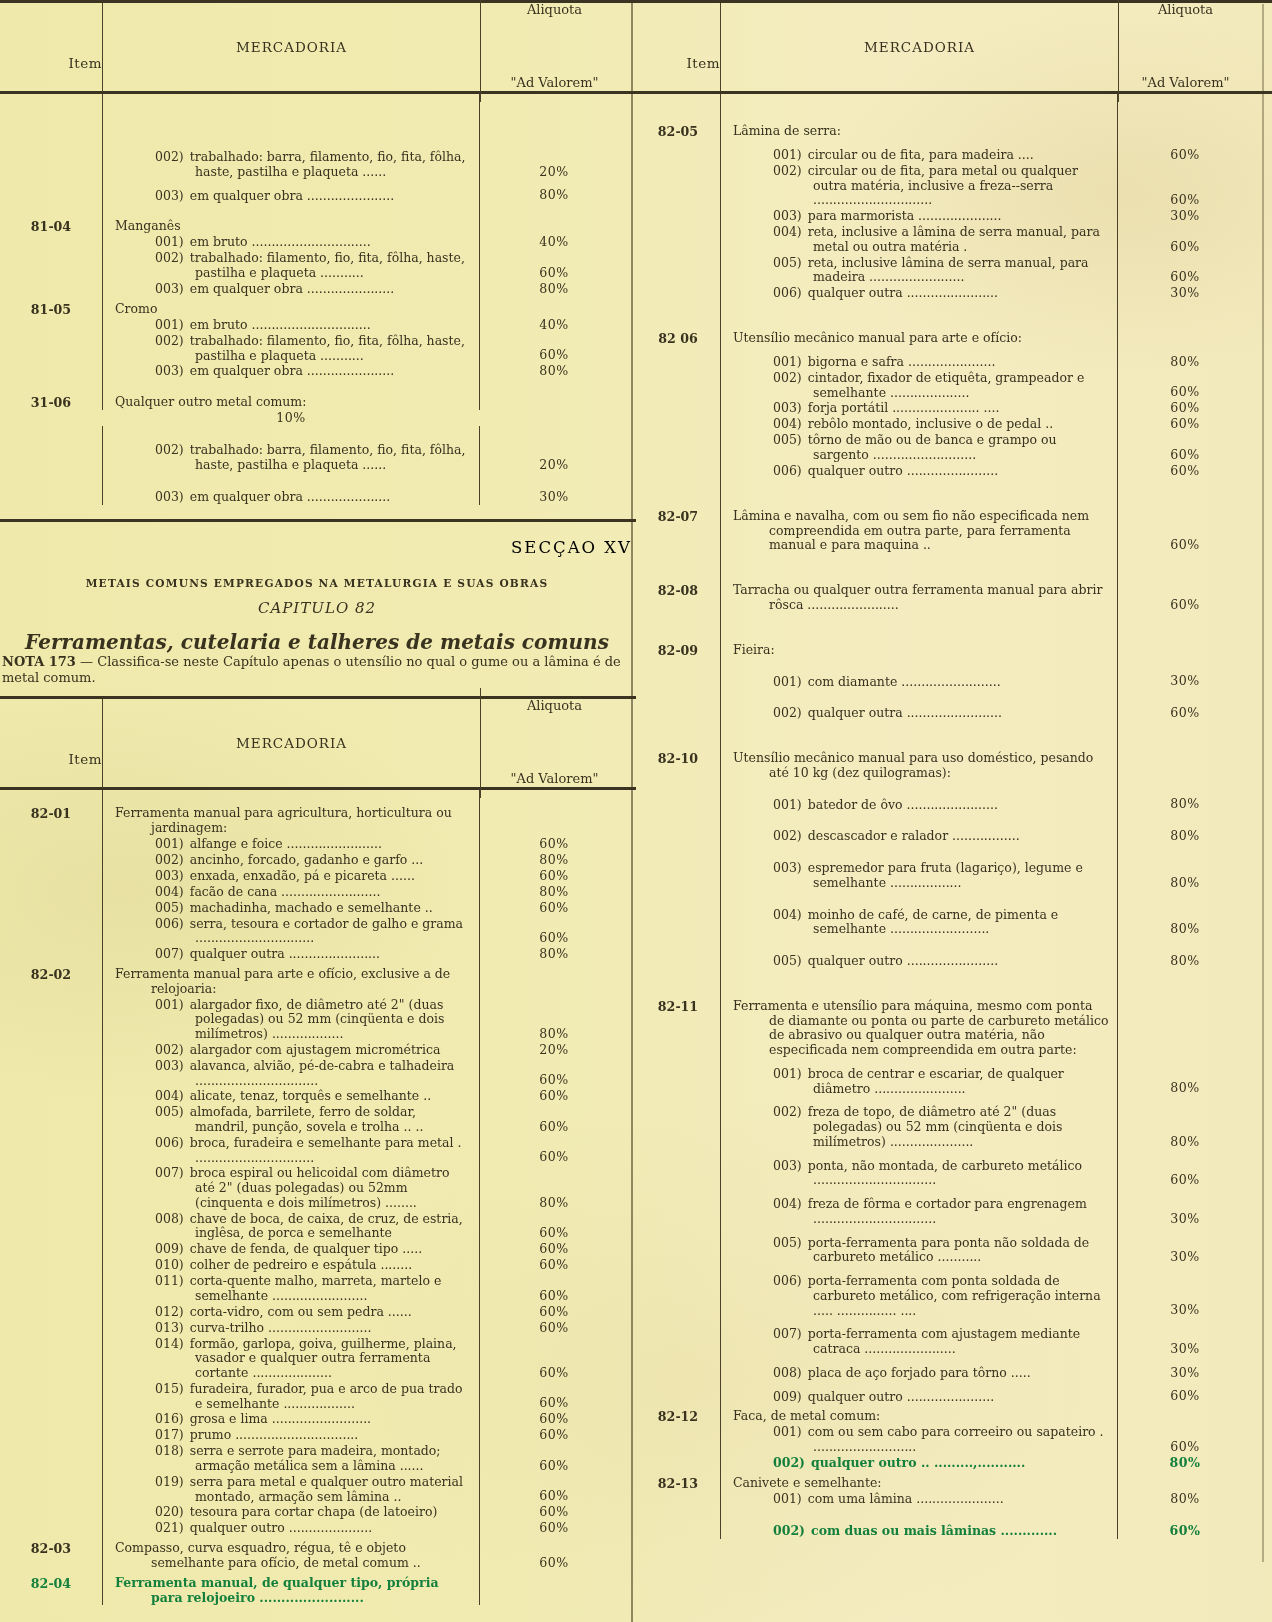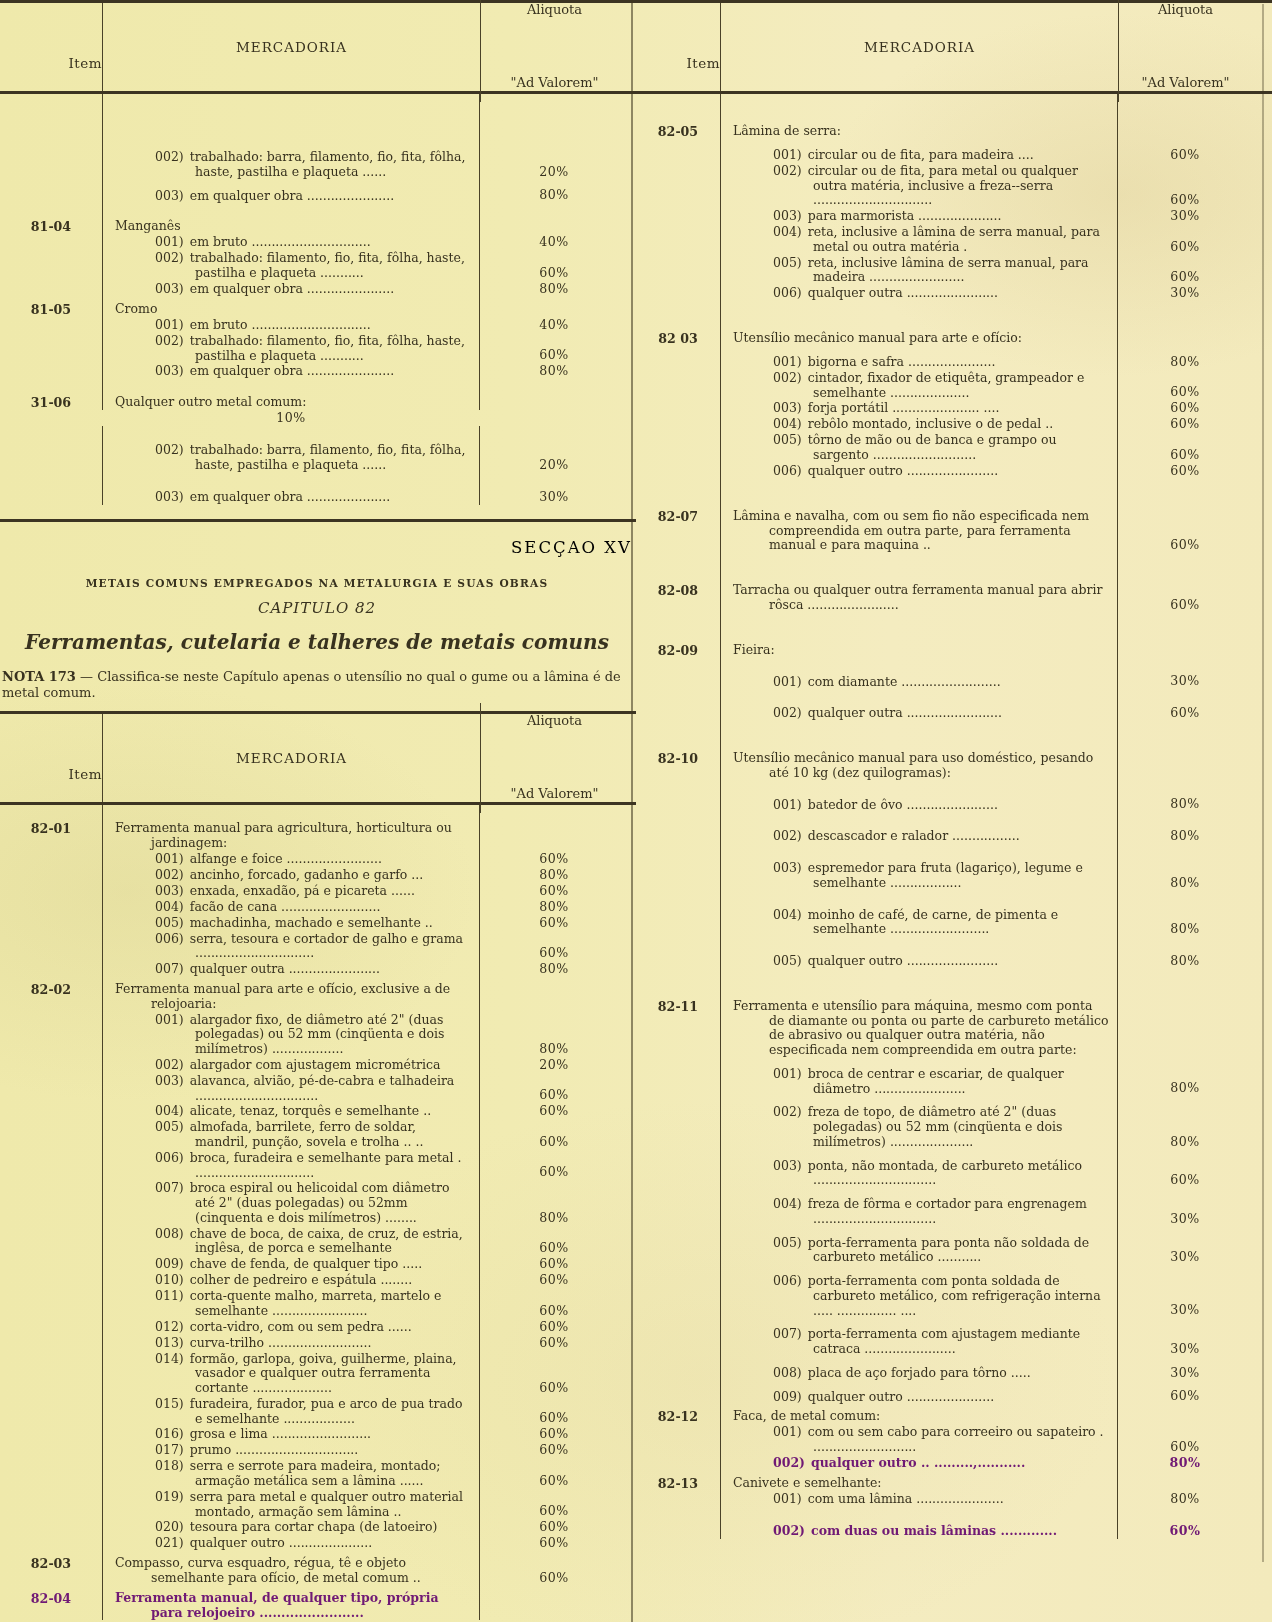--- a/index.html
+++ b/index.html
@@ -41,31 +41,31 @@
   .s{padding-left:84px;text-indent:-40px;}          
   .num{padding-right:6px;}
   
   .eg-s>.c-merc,.eg-s>.c-item{padding-top:5px;}
   .eg-m>.c-merc,.eg-m>.c-item{padding-top:16px;}
   .eg-l>.c-merc,.eg-l>.c-item{padding-top:30px;}
   .eg-xl>.c-merc,.eg-xl>.c-item{padding-top:56px;}
   .sg-t>.c-merc{padding-top:1px;}
   .sg-m>.c-merc{padding-top:9px;}
   .sg-l>.c-merc{padding-top:17px;}
-  .bold,.bold .c-merc,.bold .c-rate,.bold .c-item{font-weight:bold;color:#701a75;}
+  .bold,.bold .c-merc,.bold .c-rate,.bold .c-item{font-weight:bold;color:#15803d;}
   .pad-bottom{height:14px;}
   .rule{border-top:3px solid #3c3422;}
 
   
   .section{padding:4px 4px 0 2px;}
   .sec-title{text-align:right;font-size:16.5px;letter-spacing:2px;margin-top:12px;color:#000000;}
   .sec-sub{text-align:center;font-size:10.6px;font-weight:bold;letter-spacing:1.2px;margin-top:20px;}
   .sec-cap{text-align:center;font-style:italic;font-size:15px;letter-spacing:1px;margin-top:10px;}
   .sec-capt{text-align:center;font-style:italic;font-weight:bold;font-size:20px;margin-top:13px;}
-  .sec-nota{font-size:13px;margin-top:15px;line-height:1.25;}
+  .sec-nota{font-size:13px;line-height:1.25;}
   .sec-nota .lead{font-weight:bold;}
   .hdr2-gap{height:10px;}
   .col-right .inner{padding-left:0px;}
 </style>
 </head>
 <body>
 
 <div class="page">
 
   <div class="col col-left">
@@ -574,21 +574,21 @@
           <div class="row g sg-t">
             <div class="c-item"></div>
             <div class="c-merc">
               <div class="s"><span class="num">006)</span><span>qualquer outra .......................</span></div>
             </div>
             <div class="c-rate">
               <span>30%</span>
             </div>
           </div>
           <div class="row g eg-l">
-            <div class="c-item">82 03</div>
+            <div class="c-item">82 06</div>
             <div class="c-merc">
               <div class="t">Utensílio mecânico manual para arte e ofício:</div>
             </div>
             <div class="c-rate"></div>
           </div>
           <div class="row g sg-m">
             <div class="c-item"></div>
             <div class="c-merc">
               <div class="s"><span class="num">001)</span><span>bigorna e safra ......................</span></div>
             </div>

